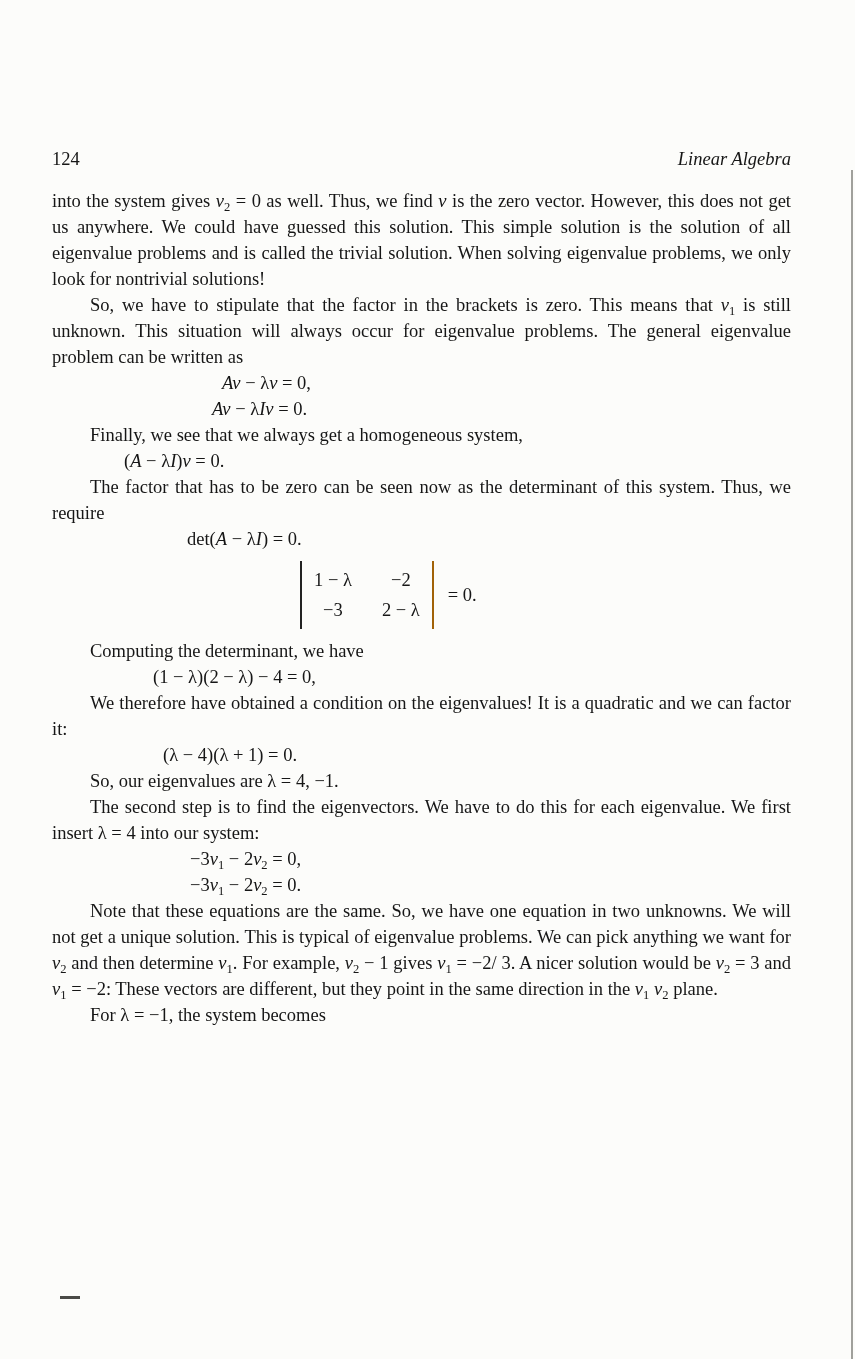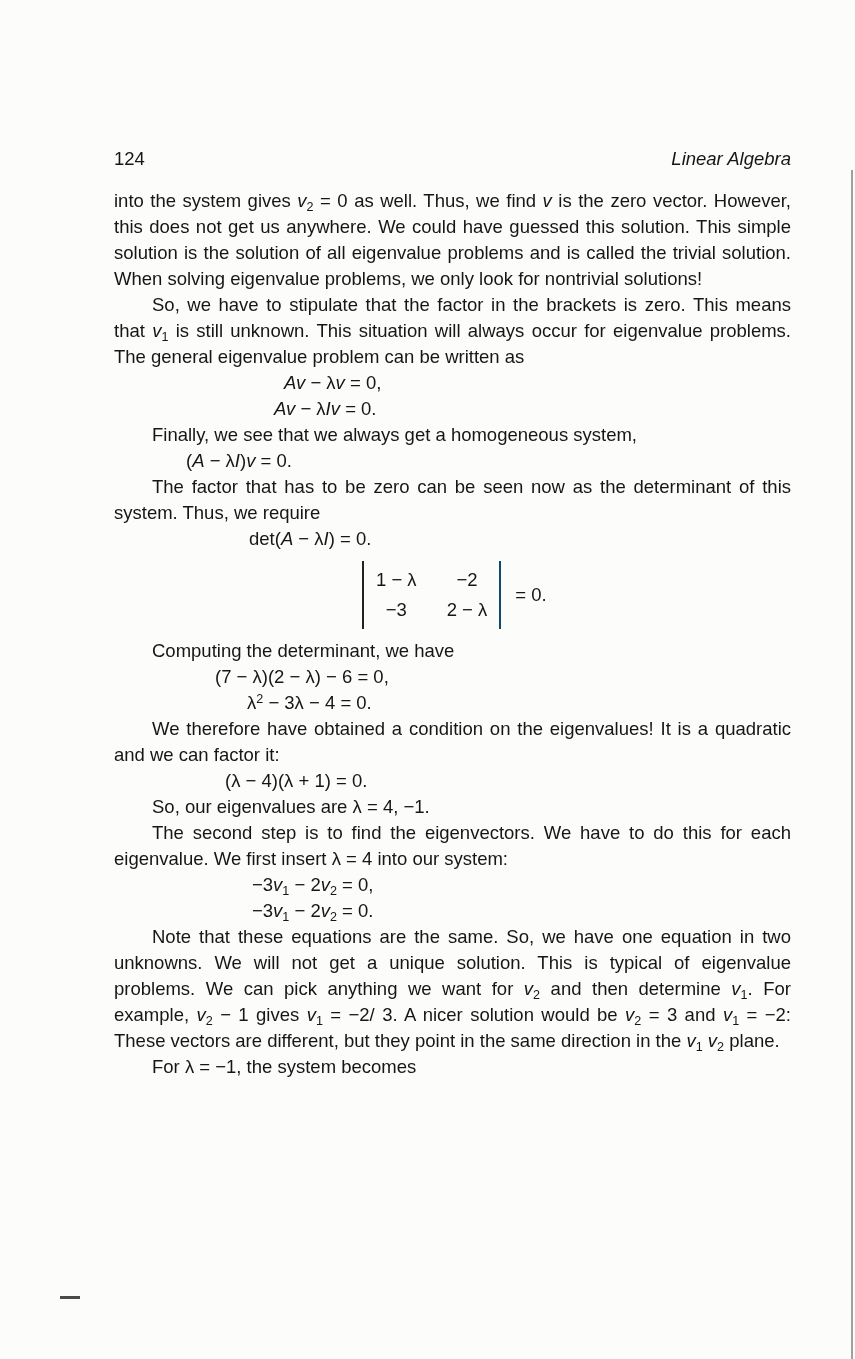--- a/index.html
+++ b/index.html
@@ -5,24 +5,24 @@
 <style>
   * { margin: 0; padding: 0; box-sizing: border-box; }
   html, body { background: #e9e9e9; }
   .page {
     position: relative;
     width: 855px;
     height: 1359px;
     margin: 0 auto;
     background: #fcfcfa;
     color: #161616;
-    font-family: Liberation Sans, sans-serif;
+    font-family: Liberation Serif, serif;
     font-size: 18.5px;
     line-height: 26px;
-    padding: 112px 64px 0 114px;
+    padding: 112px 64px 0 52px;
     overflow: hidden;
   }
   .running-head {
     display: flex;
     justify-content: space-between;
     align-items: baseline;
     margin-bottom: 16px;
   }
   .book-title { font-style: italic; margin-top: 34px; }
   .para { text-align: justify; }
@@ -36,21 +36,21 @@
     align-items: center;
     gap: 14px;
     margin: 9px 0 9px 248px;
   }
   .det {
     display: inline-grid;
     grid-template-columns: max-content max-content;
     column-gap: 30px;
     row-gap: 4px;
     border-left: 2px solid #222;
-    border-right: 2px solid #0c4a6e;
+    border-right: 2px solid #a16207;
     padding: 6px 12px;
   }
   .det .cell { text-align: center; white-space: nowrap; }
   .scan-edge {
     position: absolute;
     right: 2px;
     top: 170px;
     width: 2px;
     height: 1189px;
     background: #a0a09c;
@@ -88,22 +88,21 @@
       <div class="det">
         <span class="cell">1 − λ</span>
         <span class="cell">−2</span>
         <span class="cell">−3</span>
         <span class="cell">2 − λ</span>
       </div>
       <span>= 0.</span>
     </div>
 
     <p class="para ind"><span>Computing the determinant, we have</span></p>
-    <div class="eq" style="margin-left:101px"><span>(7 − λ)(2 − λ) − 6 = 0,</span></div>
-    <div class="eq" style="margin-left:133px"><span>λ</span><sup>2</sup><span> − 3λ − 4 = 0.</span></div>
+    <div class="eq" style="margin-left:101px"><span>(1 − λ)(2 − λ) − 4 = 0,</span></div>
     <p class="para ind"><span>We therefore have obtained a condition on the eigenvalues! It is a quadratic and we can factor it:</span></p>
     <div class="eq" style="margin-left:111px"><span>(λ − 4)(λ + 1) = 0.</span></div>
     <p class="para ind"><span>So, our eigenvalues are λ = 4, −1.</span></p>
     <p class="para ind"><span>The second step is to find the eigenvectors. We have to do this for each eigenvalue. We first insert λ = 4 into our system:</span></p>
     <div class="eq" style="margin-left:138px"><span>−3</span><span class="it">v</span><sub>1</sub><span> − 2</span><span class="it">v</span><sub>2</sub><span> = 0,</span></div>
     <div class="eq" style="margin-left:138px"><span>−3</span><span class="it">v</span><sub>1</sub><span> − 2</span><span class="it">v</span><sub>2</sub><span> = 0.</span></div>
     <p class="para ind"><span>Note that these equations are the same. So, we have one equation in two unknowns. We will not get a unique solution. This is typical of eigenvalue problems. We can pick anything we want for </span><span class="it">v</span><sub>2</sub><span> and then determine </span><span class="it">v</span><sub>1</sub><span>. For example, </span><span class="it">v</span><sub>2</sub><span> − 1 gives </span><span class="it">v</span><sub>1</sub><span> = −2/ 3. A nicer solution would be </span><span class="it">v</span><sub>2</sub><span> = 3 and </span><span class="it">v</span><sub>1</sub><span> = −2: These vectors are different, but they point in the same direction in the </span><span class="it">v</span><sub>1</sub><span> </span><span class="it">v</span><sub>2</sub><span> plane.</span></p>
     <p class="para ind"><span>For λ = −1, the system becomes</span></p>
   </div>
 

